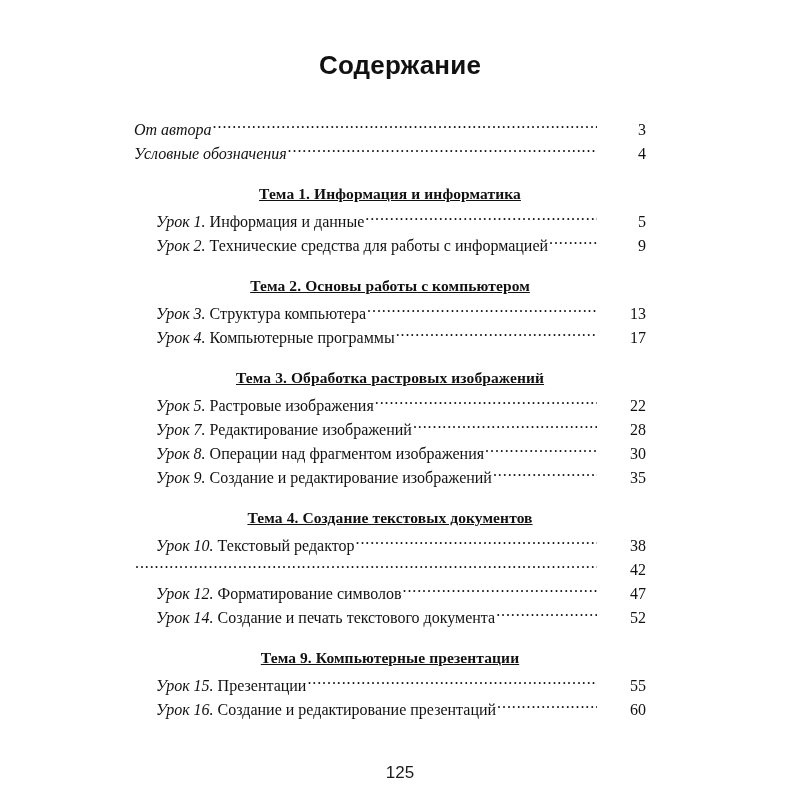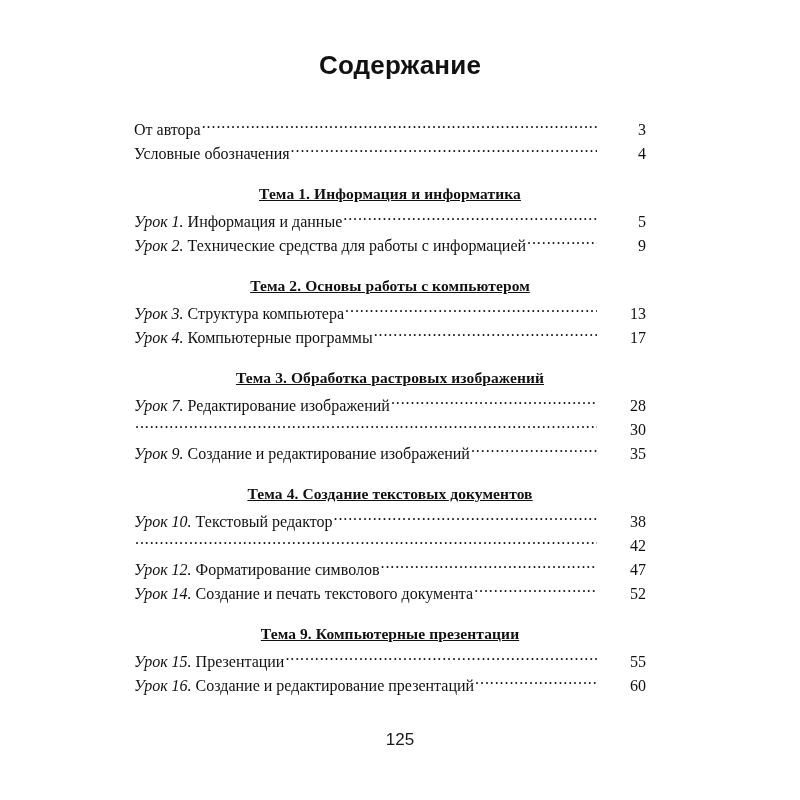--- a/index.html
+++ b/index.html
@@ -68,23 +68,25 @@
   }
 
   .entry-label {
     flex: 0 0 auto;
     max-width: 470px;
     overflow: hidden;
   }
 
   .entry-label .lesson-no {
     font-style: italic;
+    margin-left: 22px;
   }
 
   .entry-label.all-italic {
+    font-style: italic;
     text-align: center;
   }
 
   .leader {
     flex: 1 1 auto;
     overflow: hidden;
     margin: 0 1px;
     position: relative;
     height: 16px;
   }
@@ -104,21 +106,21 @@
     flex: 0 0 42px;
     text-align: right;
     font-size: 16px;
     color: #111111;
     padding-left: 6px;
   }
 
   
   .folio {
     position: absolute;
-    top: 730px;
+    top: 763px;
     left: 0;
     width: 800px;
     text-align: center;
     font-family: "Liberation Sans", sans-serif;
     font-size: 17px;
     color: #1a1a1a;
   }
 </style>
 </head>
 <body>
@@ -156,25 +158,31 @@
           <span class="leader"></span>
           <span class="entry-page">13</span>
         </div>
         <div class="entry">
           <span class="entry-label"><span class="lesson-no">Урок 4.</span><span> Компьютерные программы </span></span>
           <span class="leader"></span>
           <span class="entry-page">17</span>
         </div>
         <div class="section-heading">Тема 3. Обработка растровых изображений</div>
         <div class="entry">
+          <span class="entry-label"><span class="lesson-no">Урок 5.</span><span> Растровые изображения </span></span>
+          <span class="leader"></span>
+          <span class="entry-page">22</span>
+        </div>
+        <div class="entry">
           <span class="entry-label"><span class="lesson-no">Урок 7.</span><span> Редактирование изображений</span></span>
           <span class="leader"></span>
           <span class="entry-page">28</span>
         </div>
         <div class="entry">
+          <span class="entry-label"><span class="lesson-no">Урок 8.</span><span> Операции над фрагментом изображения </span></span>
           <span class="leader"></span>
           <span class="entry-page">30</span>
         </div>
         <div class="entry">
           <span class="entry-label"><span class="lesson-no">Урок 9.</span><span> Создание и редактирование изображений</span></span>
           <span class="leader"></span>
           <span class="entry-page">35</span>
         </div>
         <div class="section-heading">Тема 4. Создание текстовых документов</div>
         <div class="entry">

